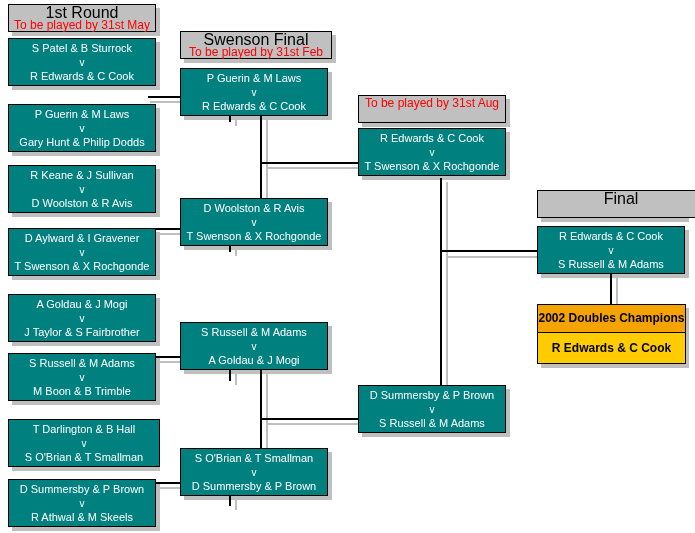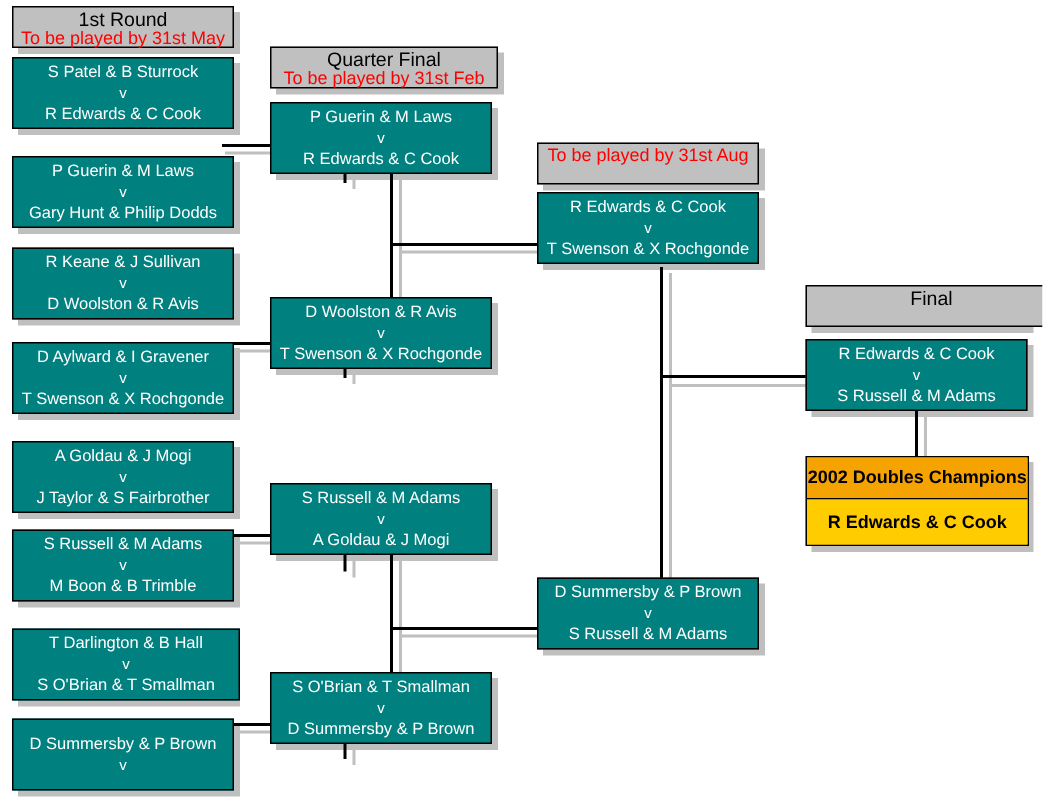--- a/index.html
+++ b/index.html
@@ -31,21 +31,21 @@
     background: #c0c0c0;
     border: 1px solid #000000;
     box-sizing: border-box;
     z-index: 3;
     text-align: center;
     padding-top: 1px;
   }
   .hdr .hdr-title {
     display: block;
     color: #000000;
-    font-size: 13px;
+    font-size: 16px;
     line-height: 13px;
     white-space: nowrap;
   }
   .hdr .hdr-date {
     display: block;
     color: #ff0000;
     font-size: 12px;
     line-height: 13px;
     white-space: nowrap;
   }
@@ -179,21 +179,21 @@
   <div class="lineV" style="left:610px; top:268px; height:40px;"></div>
 
   <div class="shadow" style="left:12px; top:8px; width:148px; height:28px;"></div>
   <div class="hdr" style="left:8px; top:4px; width:148px; height:28px;">
     <span class="hdr-title">1st Round</span>
     <span class="hdr-date">To be played by 31st May</span>
   </div>
 
   <div class="shadow" style="left:184px; top:35px; width:152px; height:28px;"></div>
   <div class="hdr" style="left:180px; top:31px; width:152px; height:28px;">
-    <span class="hdr-title">Quarter Final</span>
+    <span class="hdr-title">Swenson Final</span>
     <span class="hdr-date">To be played by 31st Feb</span>
   </div>
 
   <div class="shadow" style="left:362px; top:99px; width:148px; height:28px;"></div>
   <div class="hdr" style="left:358px; top:95px; width:148px; height:28px;">
     <span class="hdr-date">To be played by 31st Aug</span>
   </div>
 
   <div class="shadow" style="left:541px; top:194px; width:148px; height:28px;"></div>
   <div class="hdr" style="left:537px; top:190px; width:168px; height:28px;">
@@ -246,20 +246,21 @@
   <div class="match" style="left:8px; top:419px; width:152px; height:48px;">
     <span>T Darlington &amp; B Hall</span>
     <span class="vs">v</span>
     <span>S O'Brian &amp; T Smallman</span>
   </div>
 
   <div class="shadow" style="left:12px; top:483px; width:148px; height:48px;"></div>
   <div class="match" style="left:8px; top:479px; width:148px; height:48px;">
     <span>D Summersby &amp; P Brown</span>
     <span class="vs">v</span>
+    <span>R Athwal &amp; M Skeels</span>
   </div>
 
   <div class="shadow" style="left:184px; top:72px; width:148px; height:48px;"></div>
   <div class="match" style="left:180px; top:68px; width:148px; height:48px;">
     <span>P Guerin &amp; M Laws</span>
     <span class="vs">v</span>
     <span>R Edwards &amp; C Cook</span>
   </div>
 
   <div class="shadow" style="left:184px; top:202px; width:148px; height:48px;"></div>

